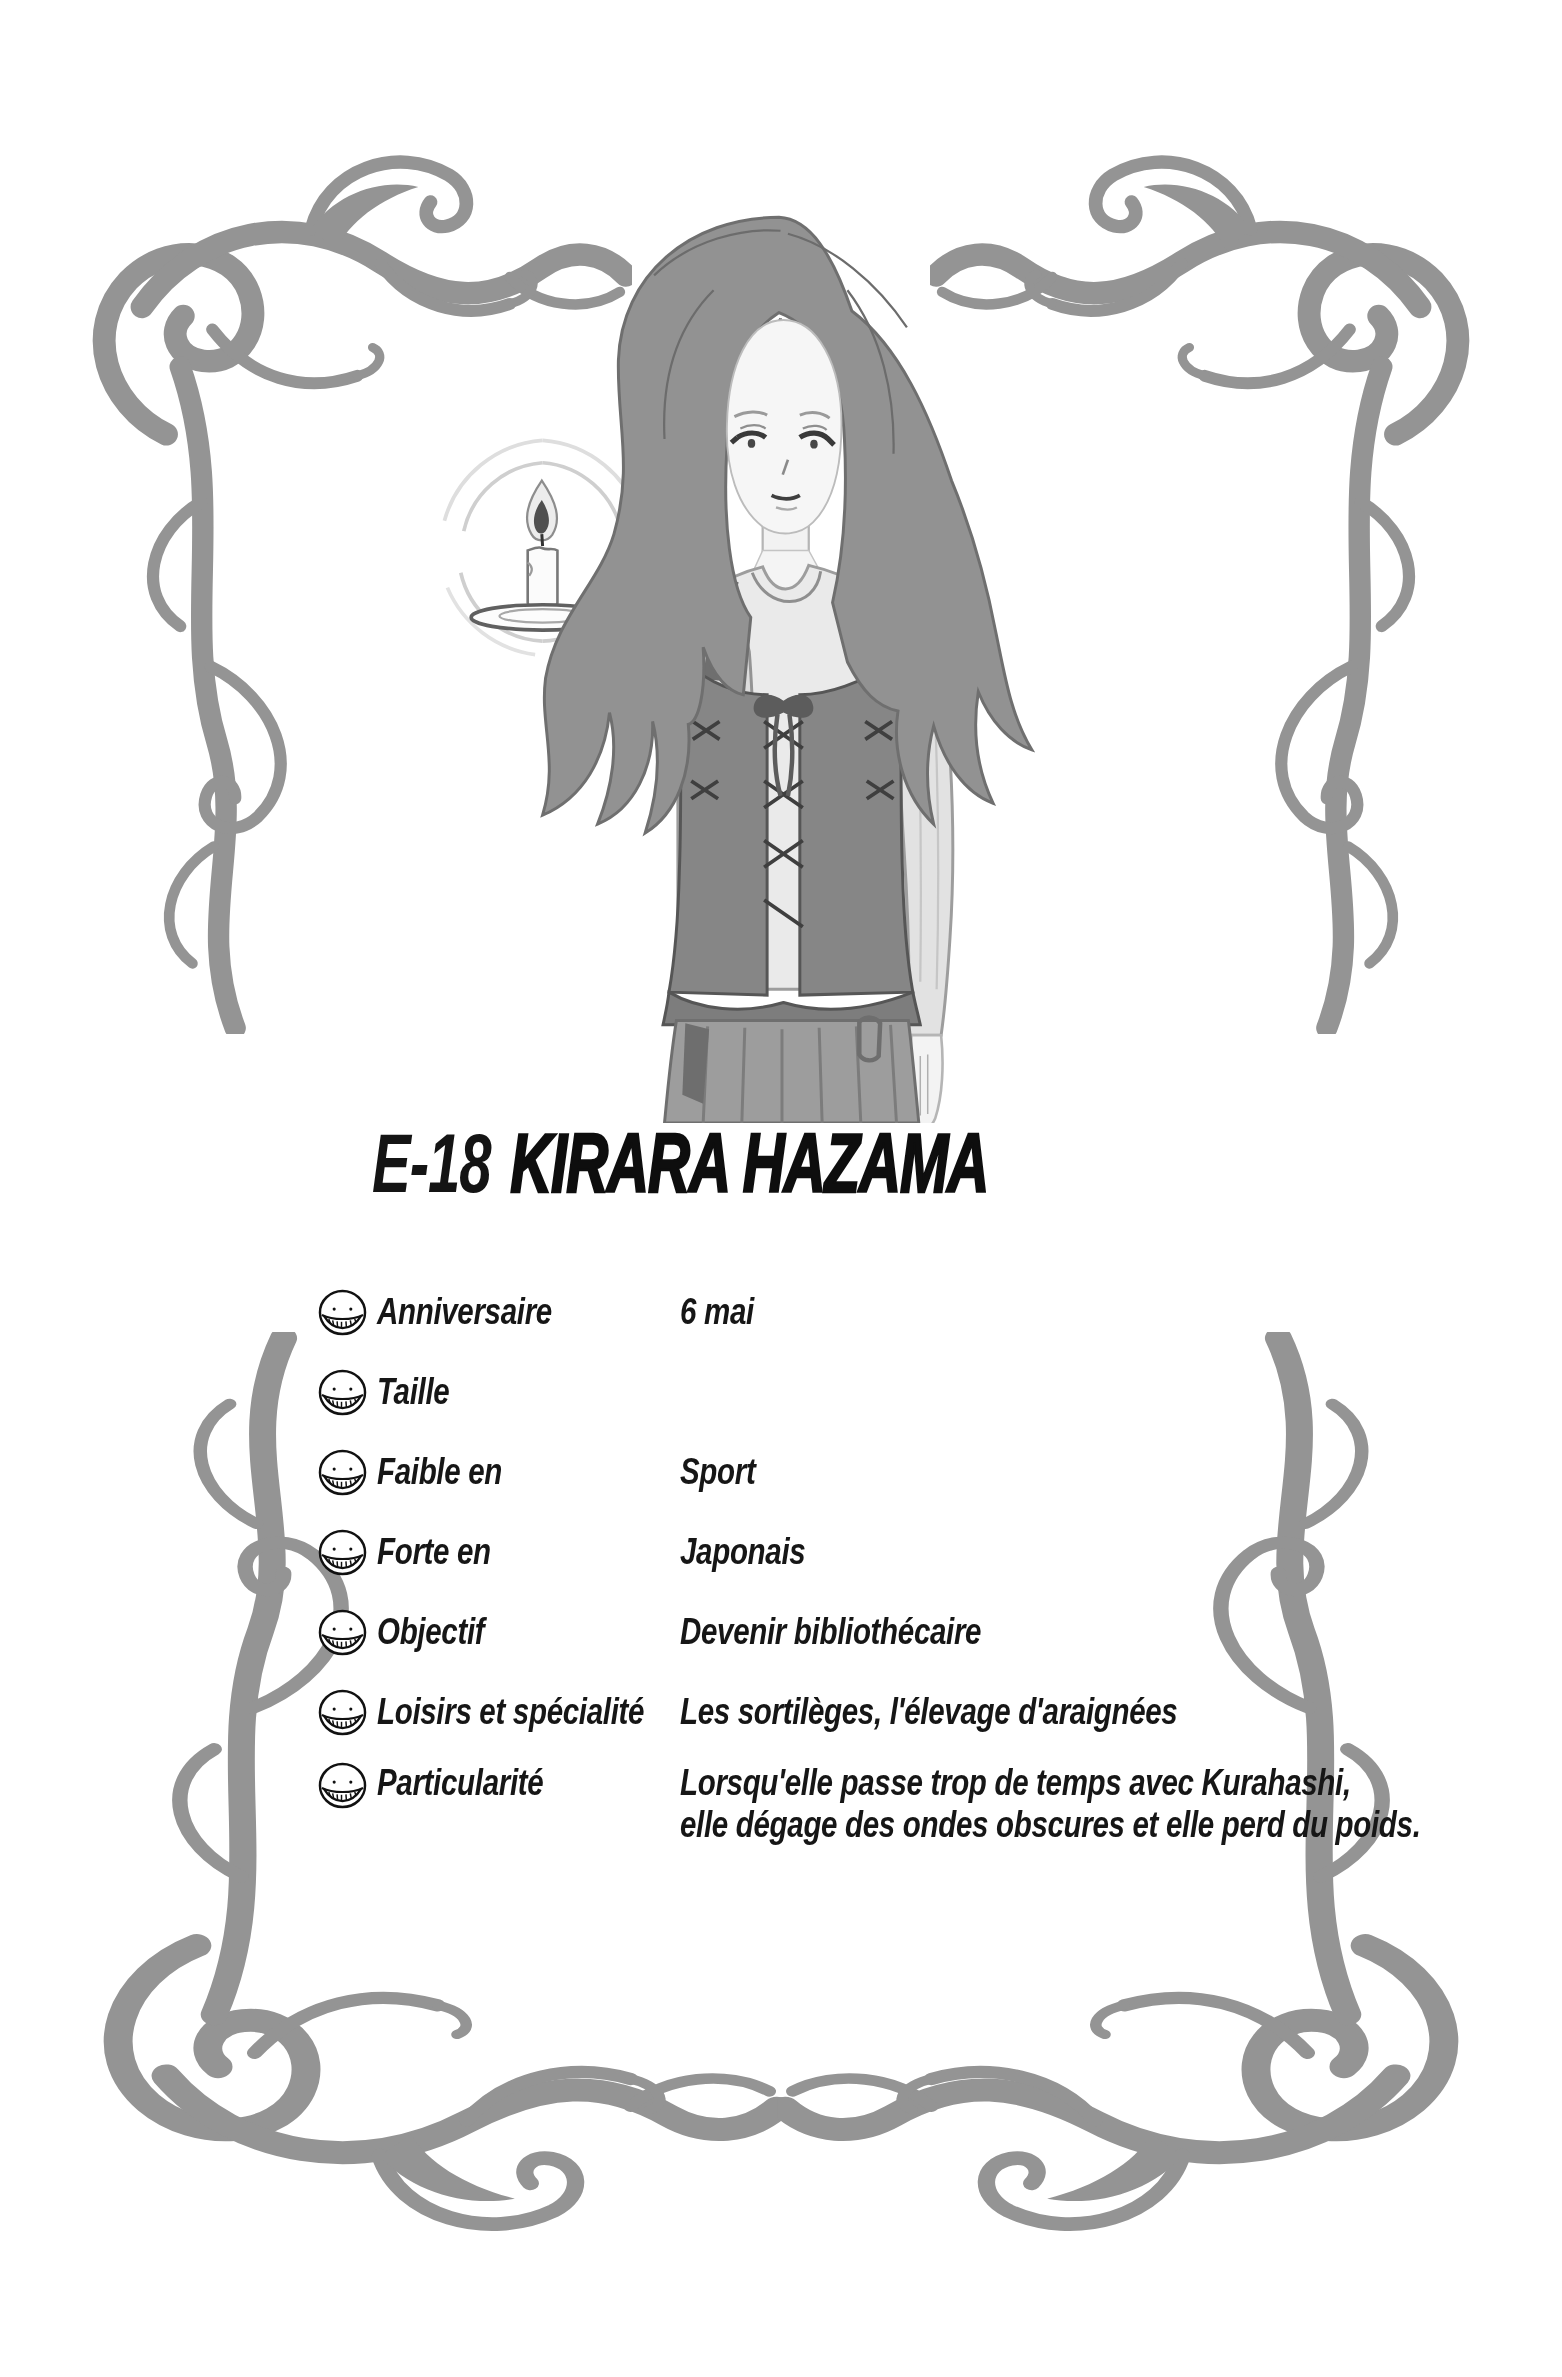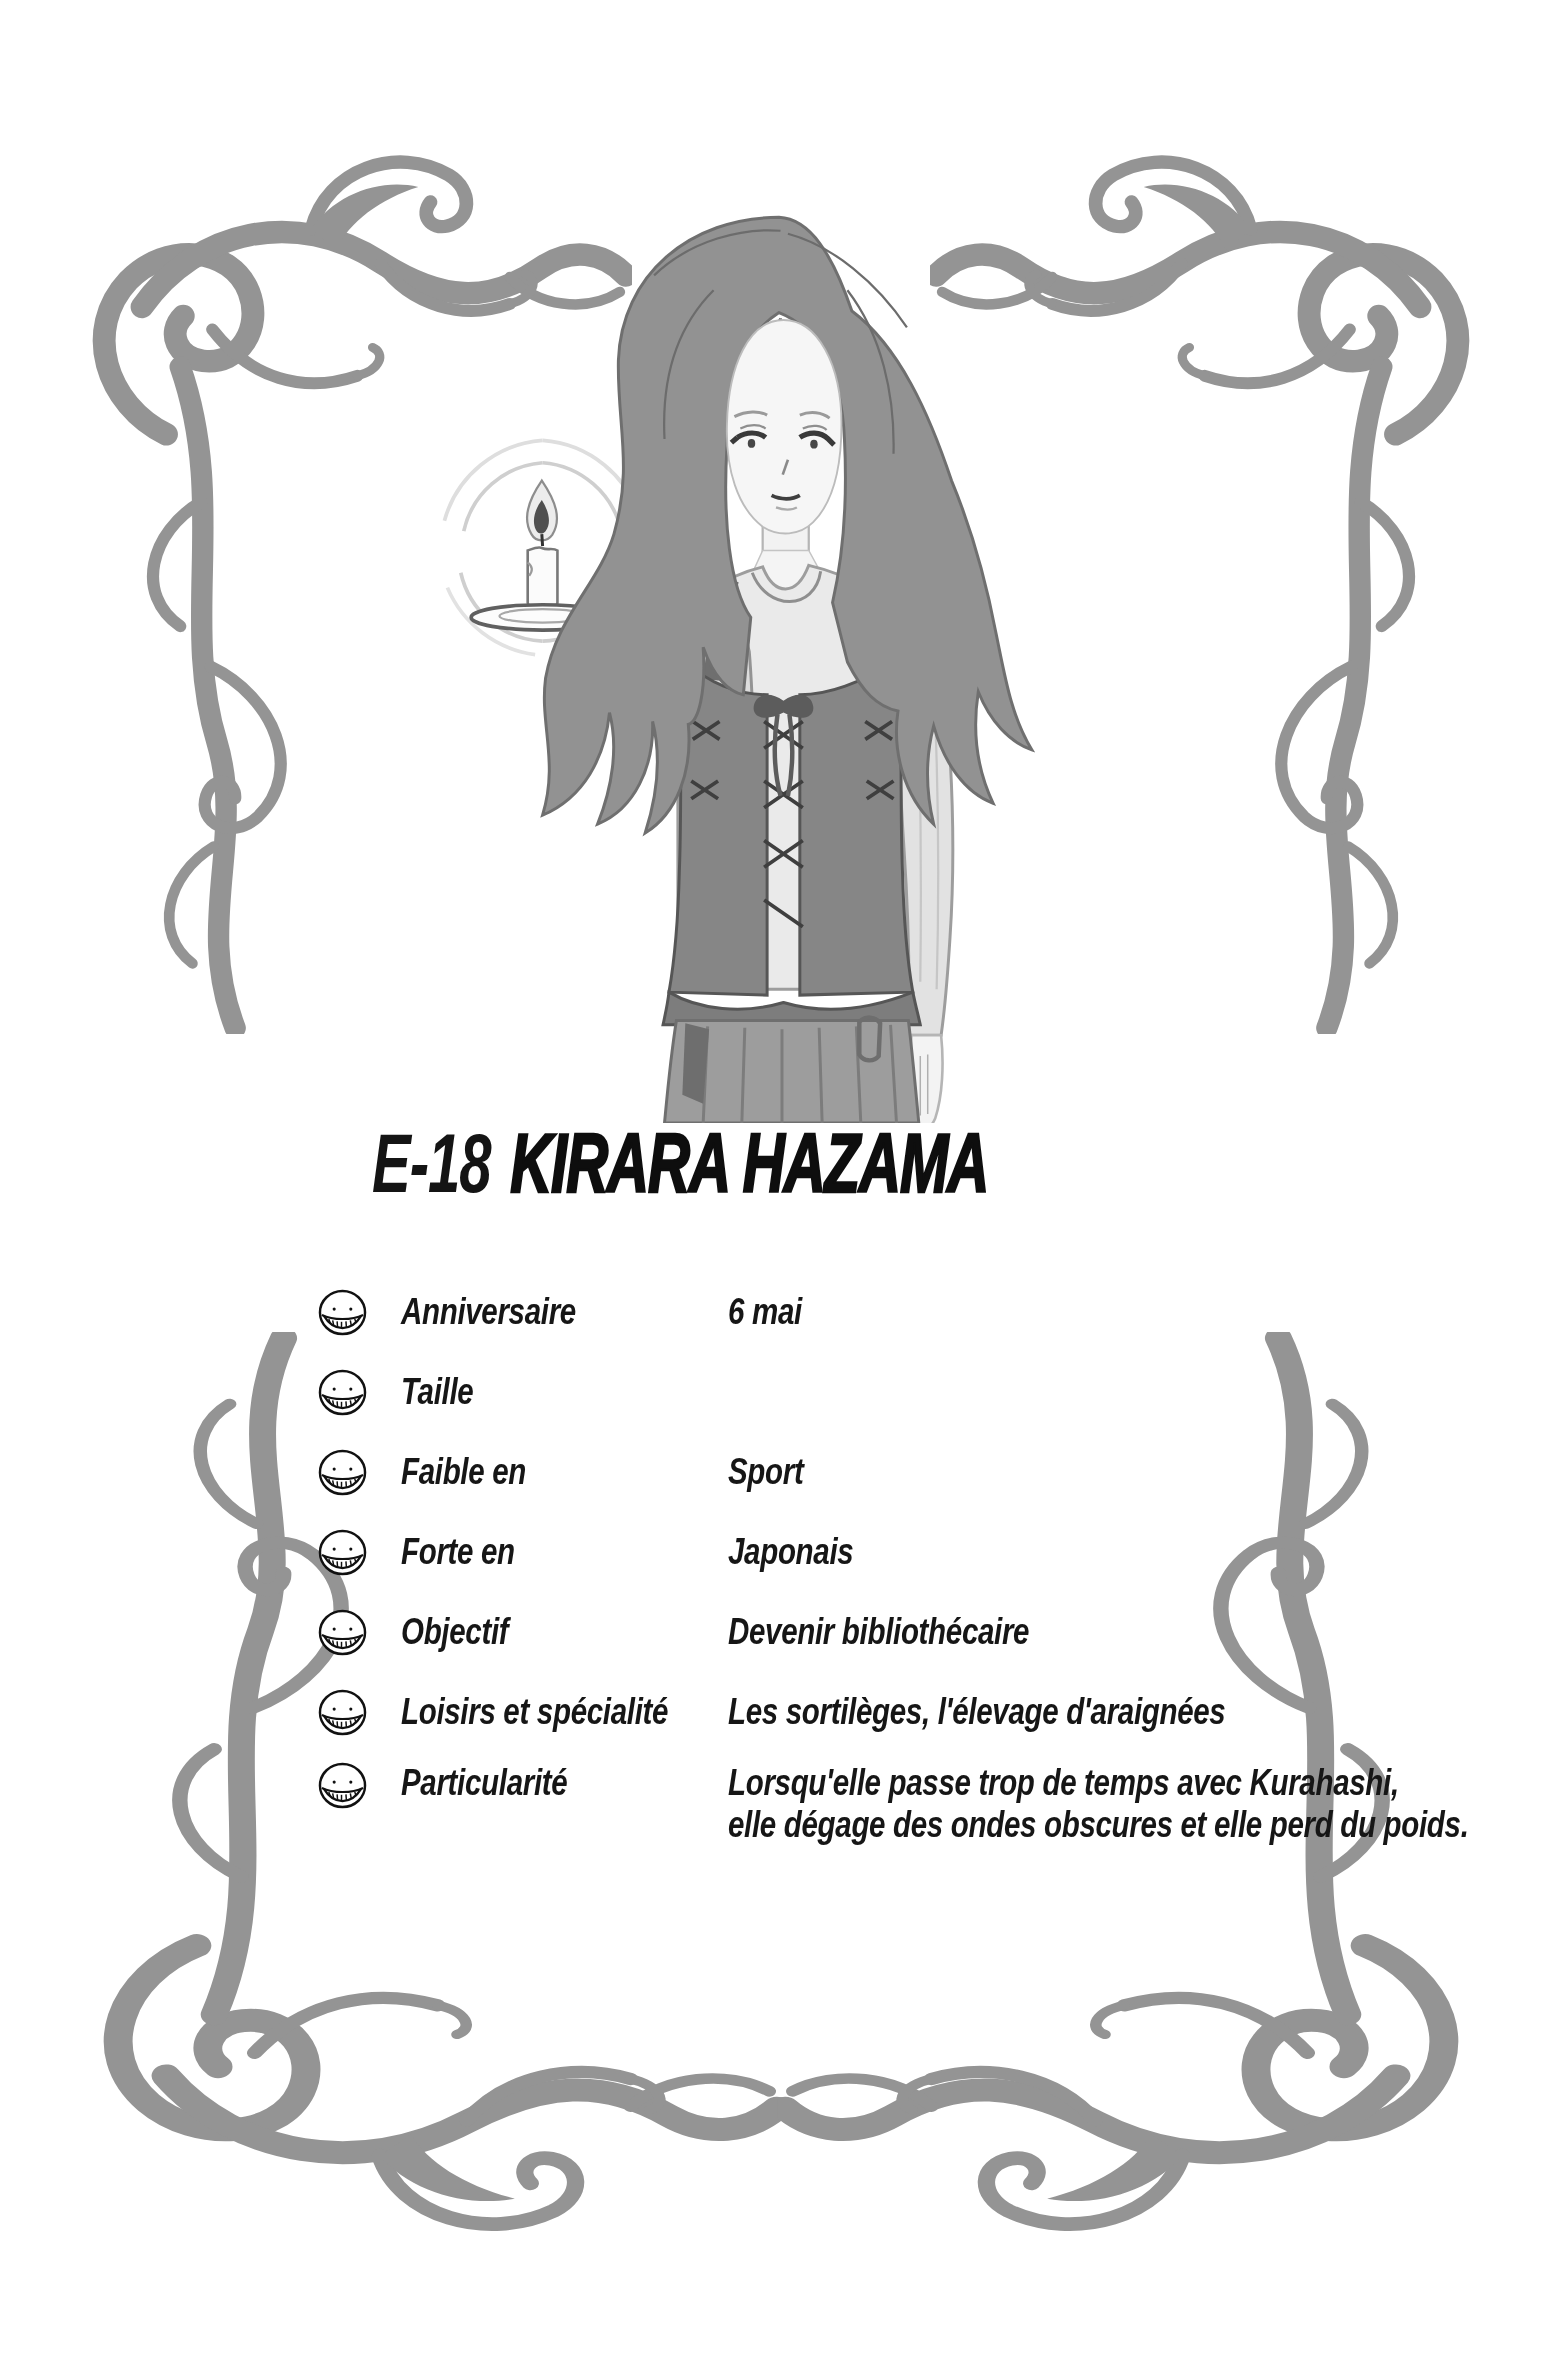--- a/index.html
+++ b/index.html
@@ -27,21 +27,21 @@
   }
   .title-inner{
     display:inline-block;transform:scaleX(0.70);transform-origin:center center;
     white-space:nowrap;font-style:italic;letter-spacing:-1.5px;font-size:83px;line-height:1;
   }
   .title-code{font-weight:700;color:#141414;}
   .title-name{font-weight:700;color:#0e0e0e;-webkit-text-stroke:2.6px #0e0e0e;margin-left:28px;}
 
   
   .rows{position:absolute;left:318px;top:1272px;width:1041px;}
-  .row{display:flex;align-items:center;height:80px;gap:24px;}
+  .row{display:flex;align-items:center;height:80px;}
   .row--multi{align-items:flex-start;height:131px;padding-top:10.4px;box-sizing:border-box;}
   .koro{width:49px;height:49px;flex:0 0 49px;}
   .row--multi .koro{margin-top:-1.5px;}
   .lbl-box{width:302px;flex:0 0 302px;padding-left:10.4px;box-sizing:border-box;overflow:visible;}
   .val-box{flex:1;margin-left:11px;}
   .cond{
     display:inline-block;transform:scaleX(0.82);transform-origin:left center;
     white-space:nowrap;font-style:italic;font-weight:700;font-size:36px;line-height:42px;
     letter-spacing:-0.4px;color:#161616;
   }

